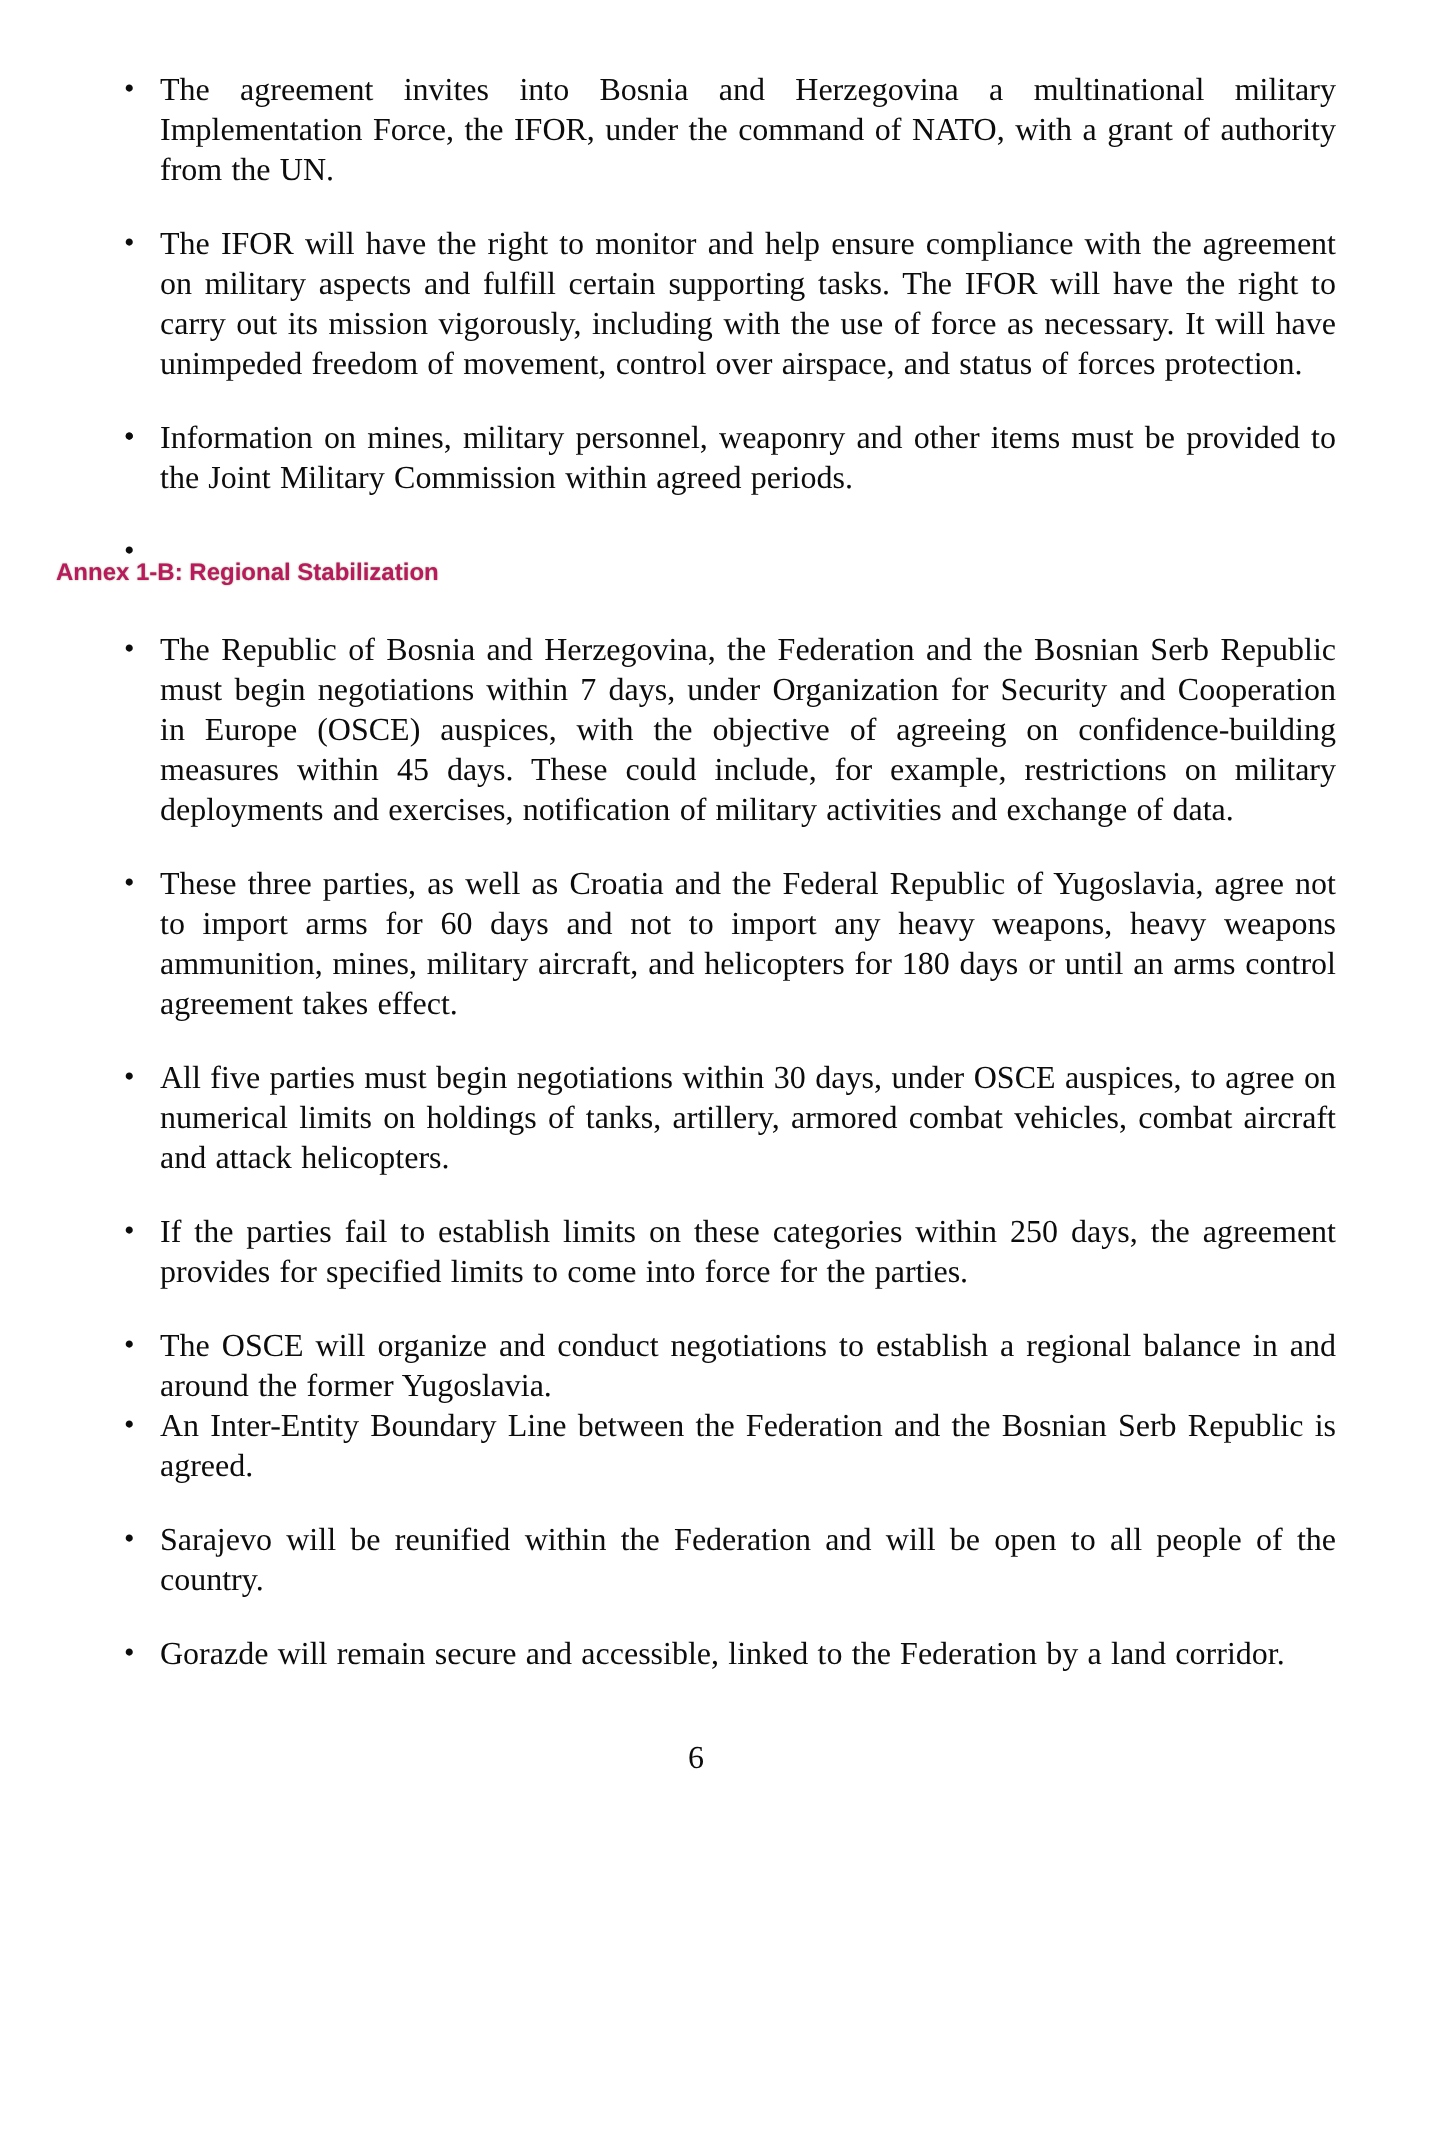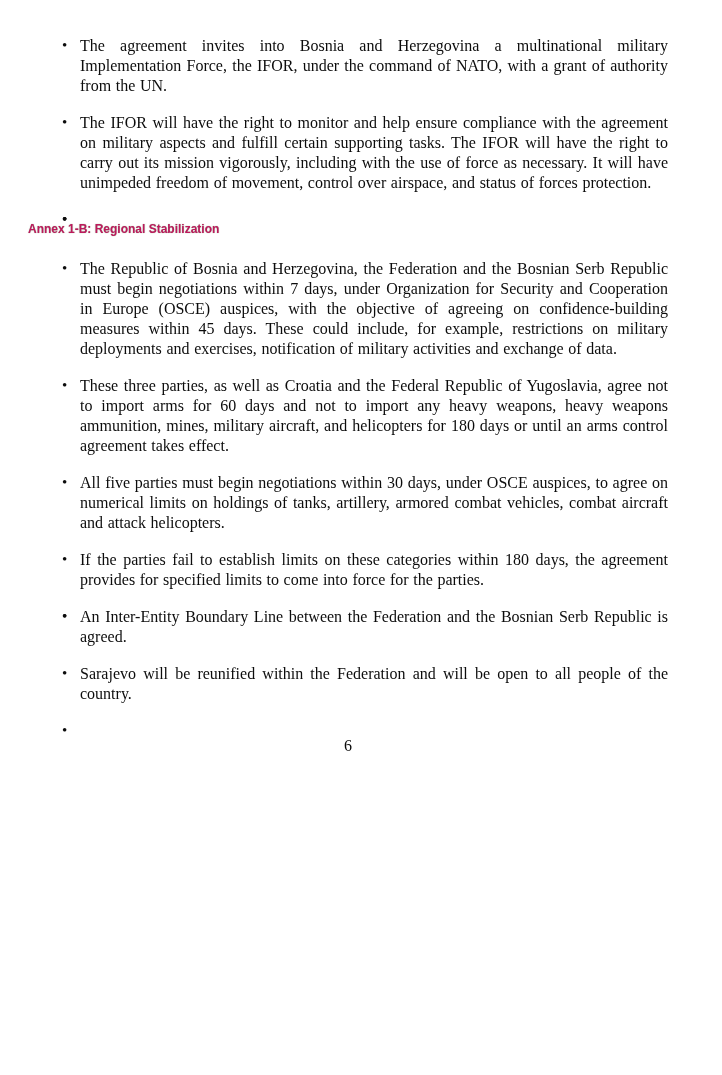--- a/index.html
+++ b/index.html
@@ -73,20 +73,21 @@
       </li>
       <li>
         <span class="bullet">•</span>
         <span>The IFOR will have the right to monitor and help ensure compliance with the agreement on military aspects and fulfill certain supporting tasks. The IFOR will have the right to carry out its mission vigorously, including with the use of force as necessary. It will have unimpeded freedom of movement, control over airspace, and status of forces protection.</span>
       </li>
       <li>
         <span class="bullet">•</span>
       </li>
       <li>
         <span class="bullet">•</span>
+        <span>Information on mines, military personnel, weaponry and other items must be provided to the Joint Military Commission within agreed periods.</span>
       </li>
       <li>
         <span class="bullet">•</span>
       </li>
     </ul>
   </div>
 
   <div class="section">
     <h2 class="annex">Annex 1-B: Regional Stabilization</h2>
     <ul class="bullets">
@@ -97,39 +98,41 @@
       <li>
         <span class="bullet">•</span>
         <span>These three parties, as well as Croatia and the Federal Republic of Yugoslavia, agree not to import arms for 60 days and not to import any heavy weapons, heavy weapons ammunition, mines, military aircraft, and helicopters for 180 days or until an arms control agreement takes effect.</span>
       </li>
       <li>
         <span class="bullet">•</span>
         <span>All five parties must begin negotiations within 30 days, under OSCE auspices, to agree on numerical limits on holdings of tanks, artillery, armored combat vehicles, combat aircraft and attack helicopters.</span>
       </li>
       <li>
         <span class="bullet">•</span>
-        <span>If the parties fail to establish limits on these categories within 180 days, the agreement provides for specified limits to come into force for the parties.</span>
+        <span>If the parties fail to establish limits on these categories within 250 days, the agreement provides for specified limits to come into force for the parties.</span>
       </li>
       <li>
         <span class="bullet">•</span>
+        <span>The OSCE will organize and conduct negotiations to establish a regional balance in and around the former Yugoslavia.</span>
       </li>
     </ul>
   </div>
 
   <div class="section">
     <ul class="bullets">
       <li>
         <span class="bullet">•</span>
         <span>An Inter-Entity Boundary Line between the Federation and the Bosnian Serb Republic is agreed.</span>
       </li>
       <li>
         <span class="bullet">•</span>
         <span>Sarajevo will be reunified within the Federation and will be open to all people of the country.</span>
       </li>
       <li>
         <span class="bullet">•</span>
+        <span>Gorazde will remain secure and accessible, linked to the Federation by a land corridor.</span>
       </li>
     </ul>
   </div>
 
   <div class="page-footer">6</div>
 
 </div>
 
 </body></html>

